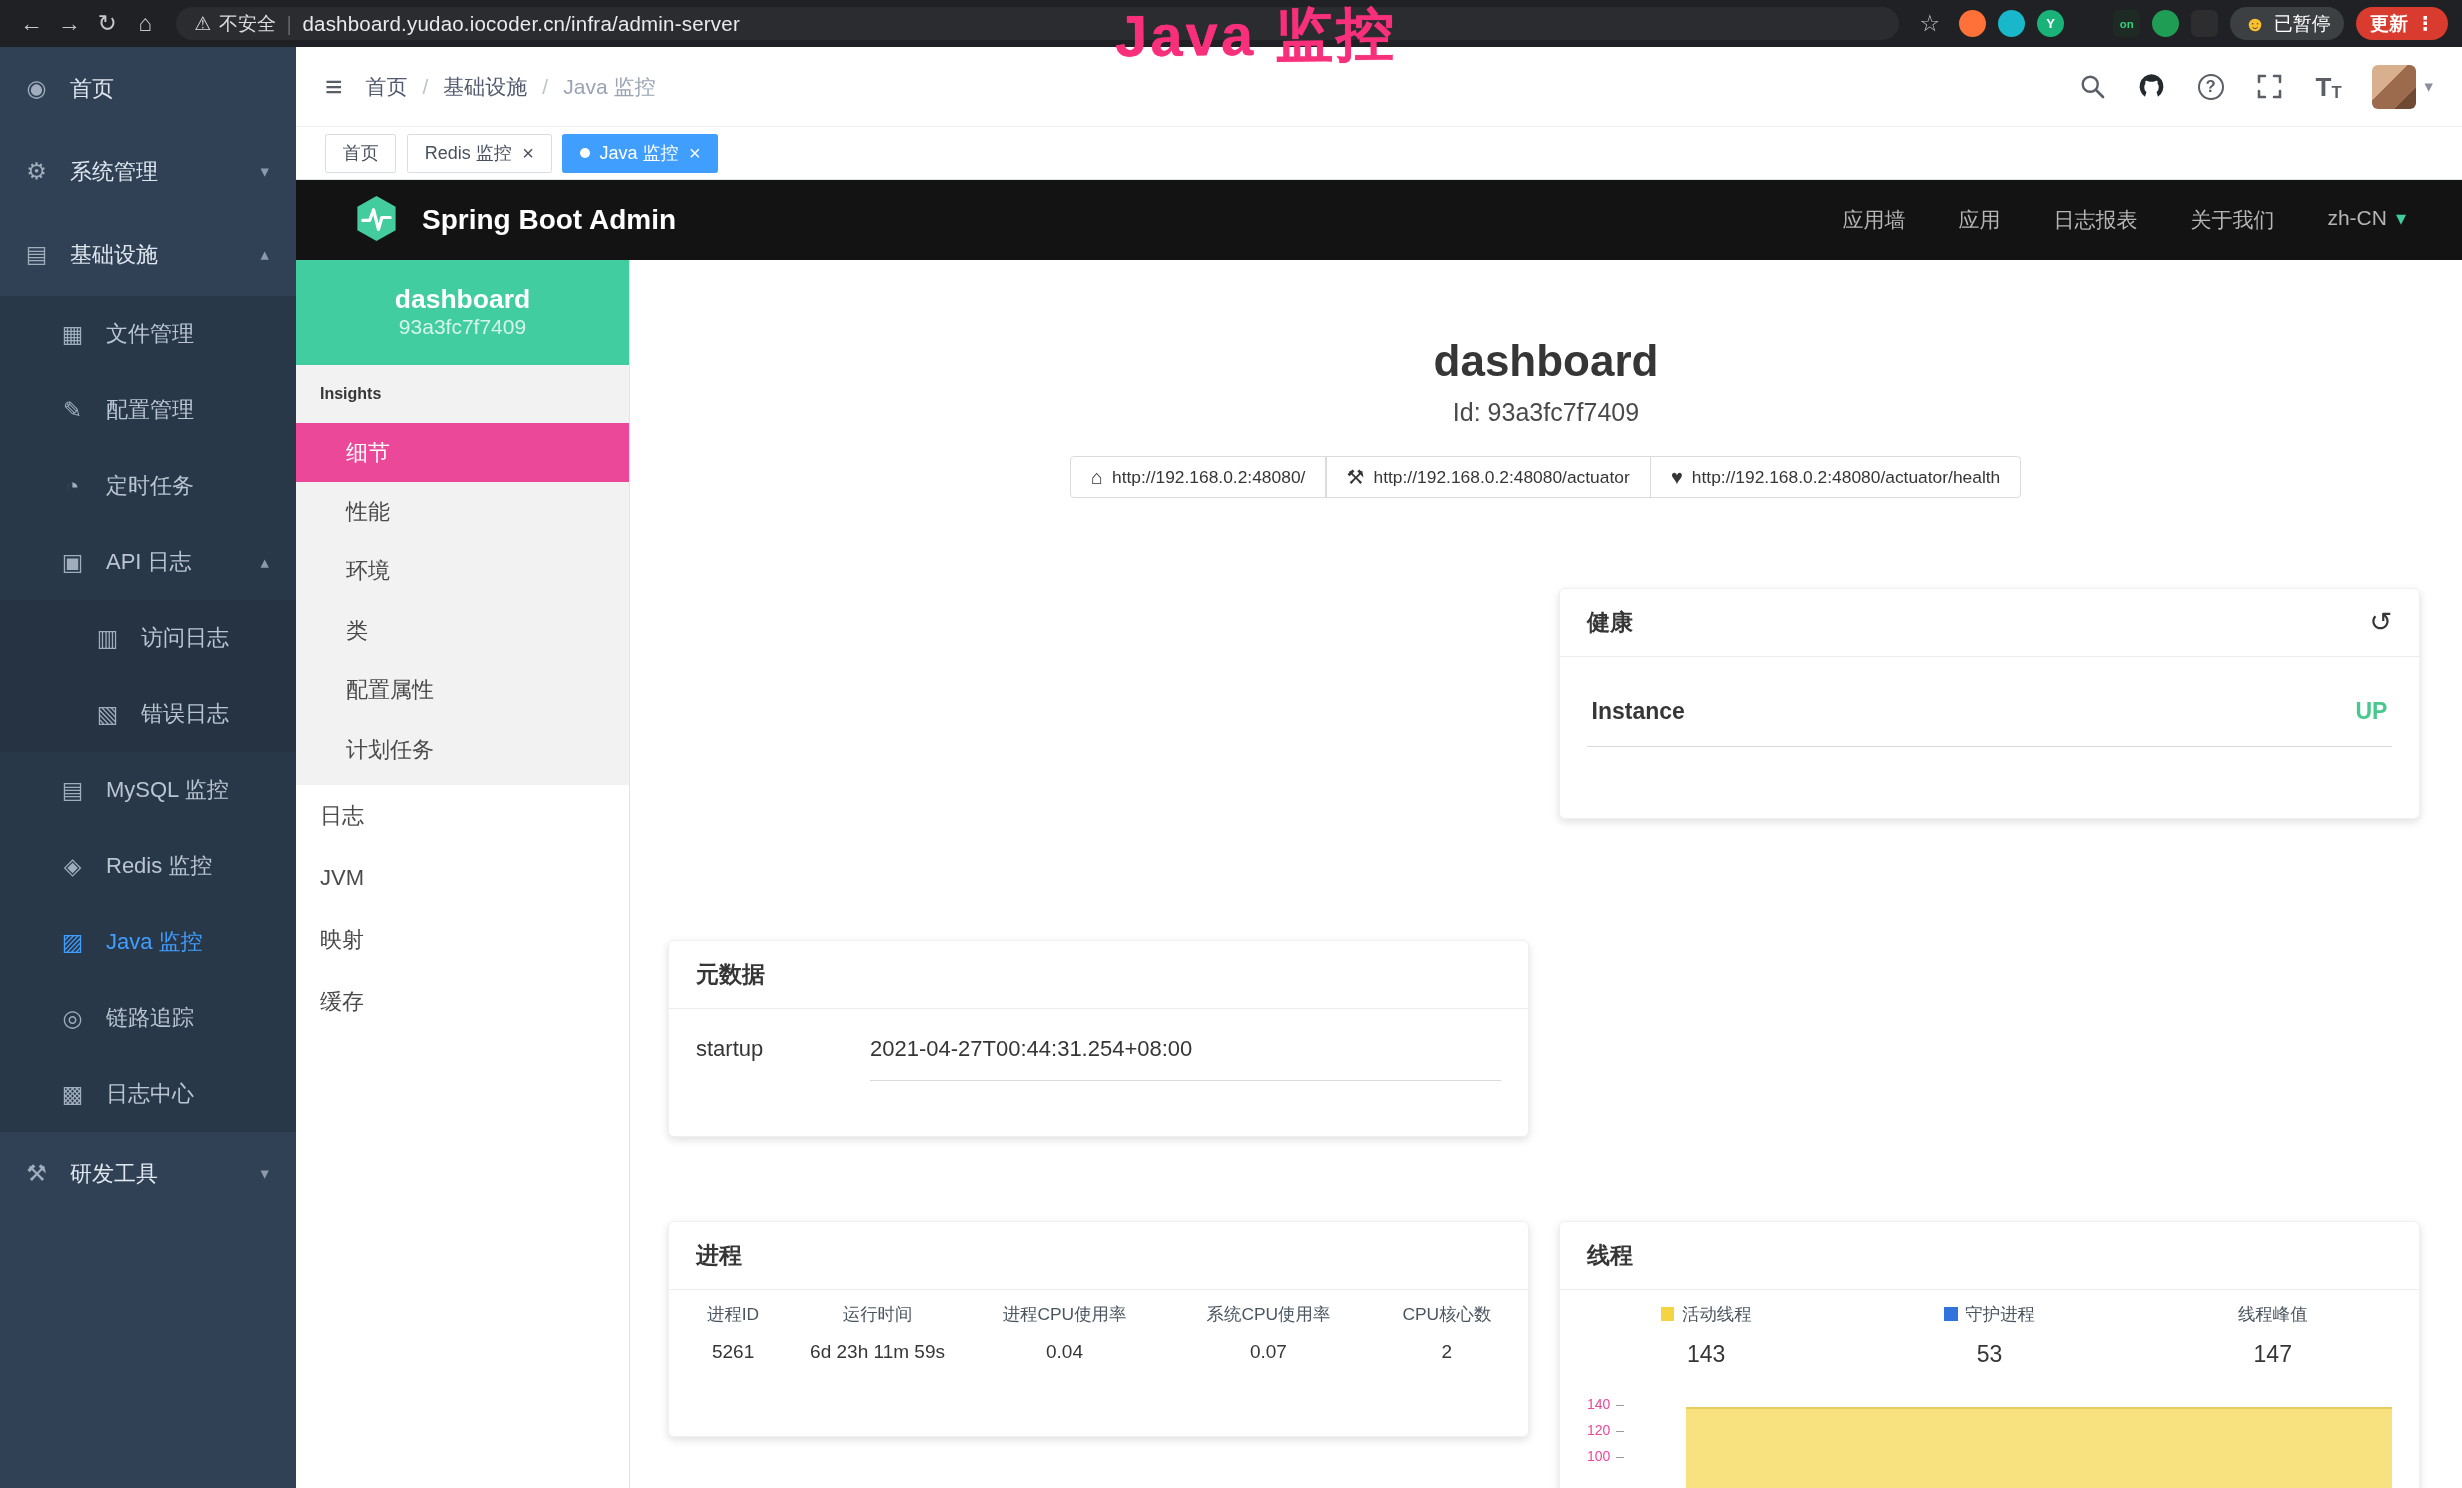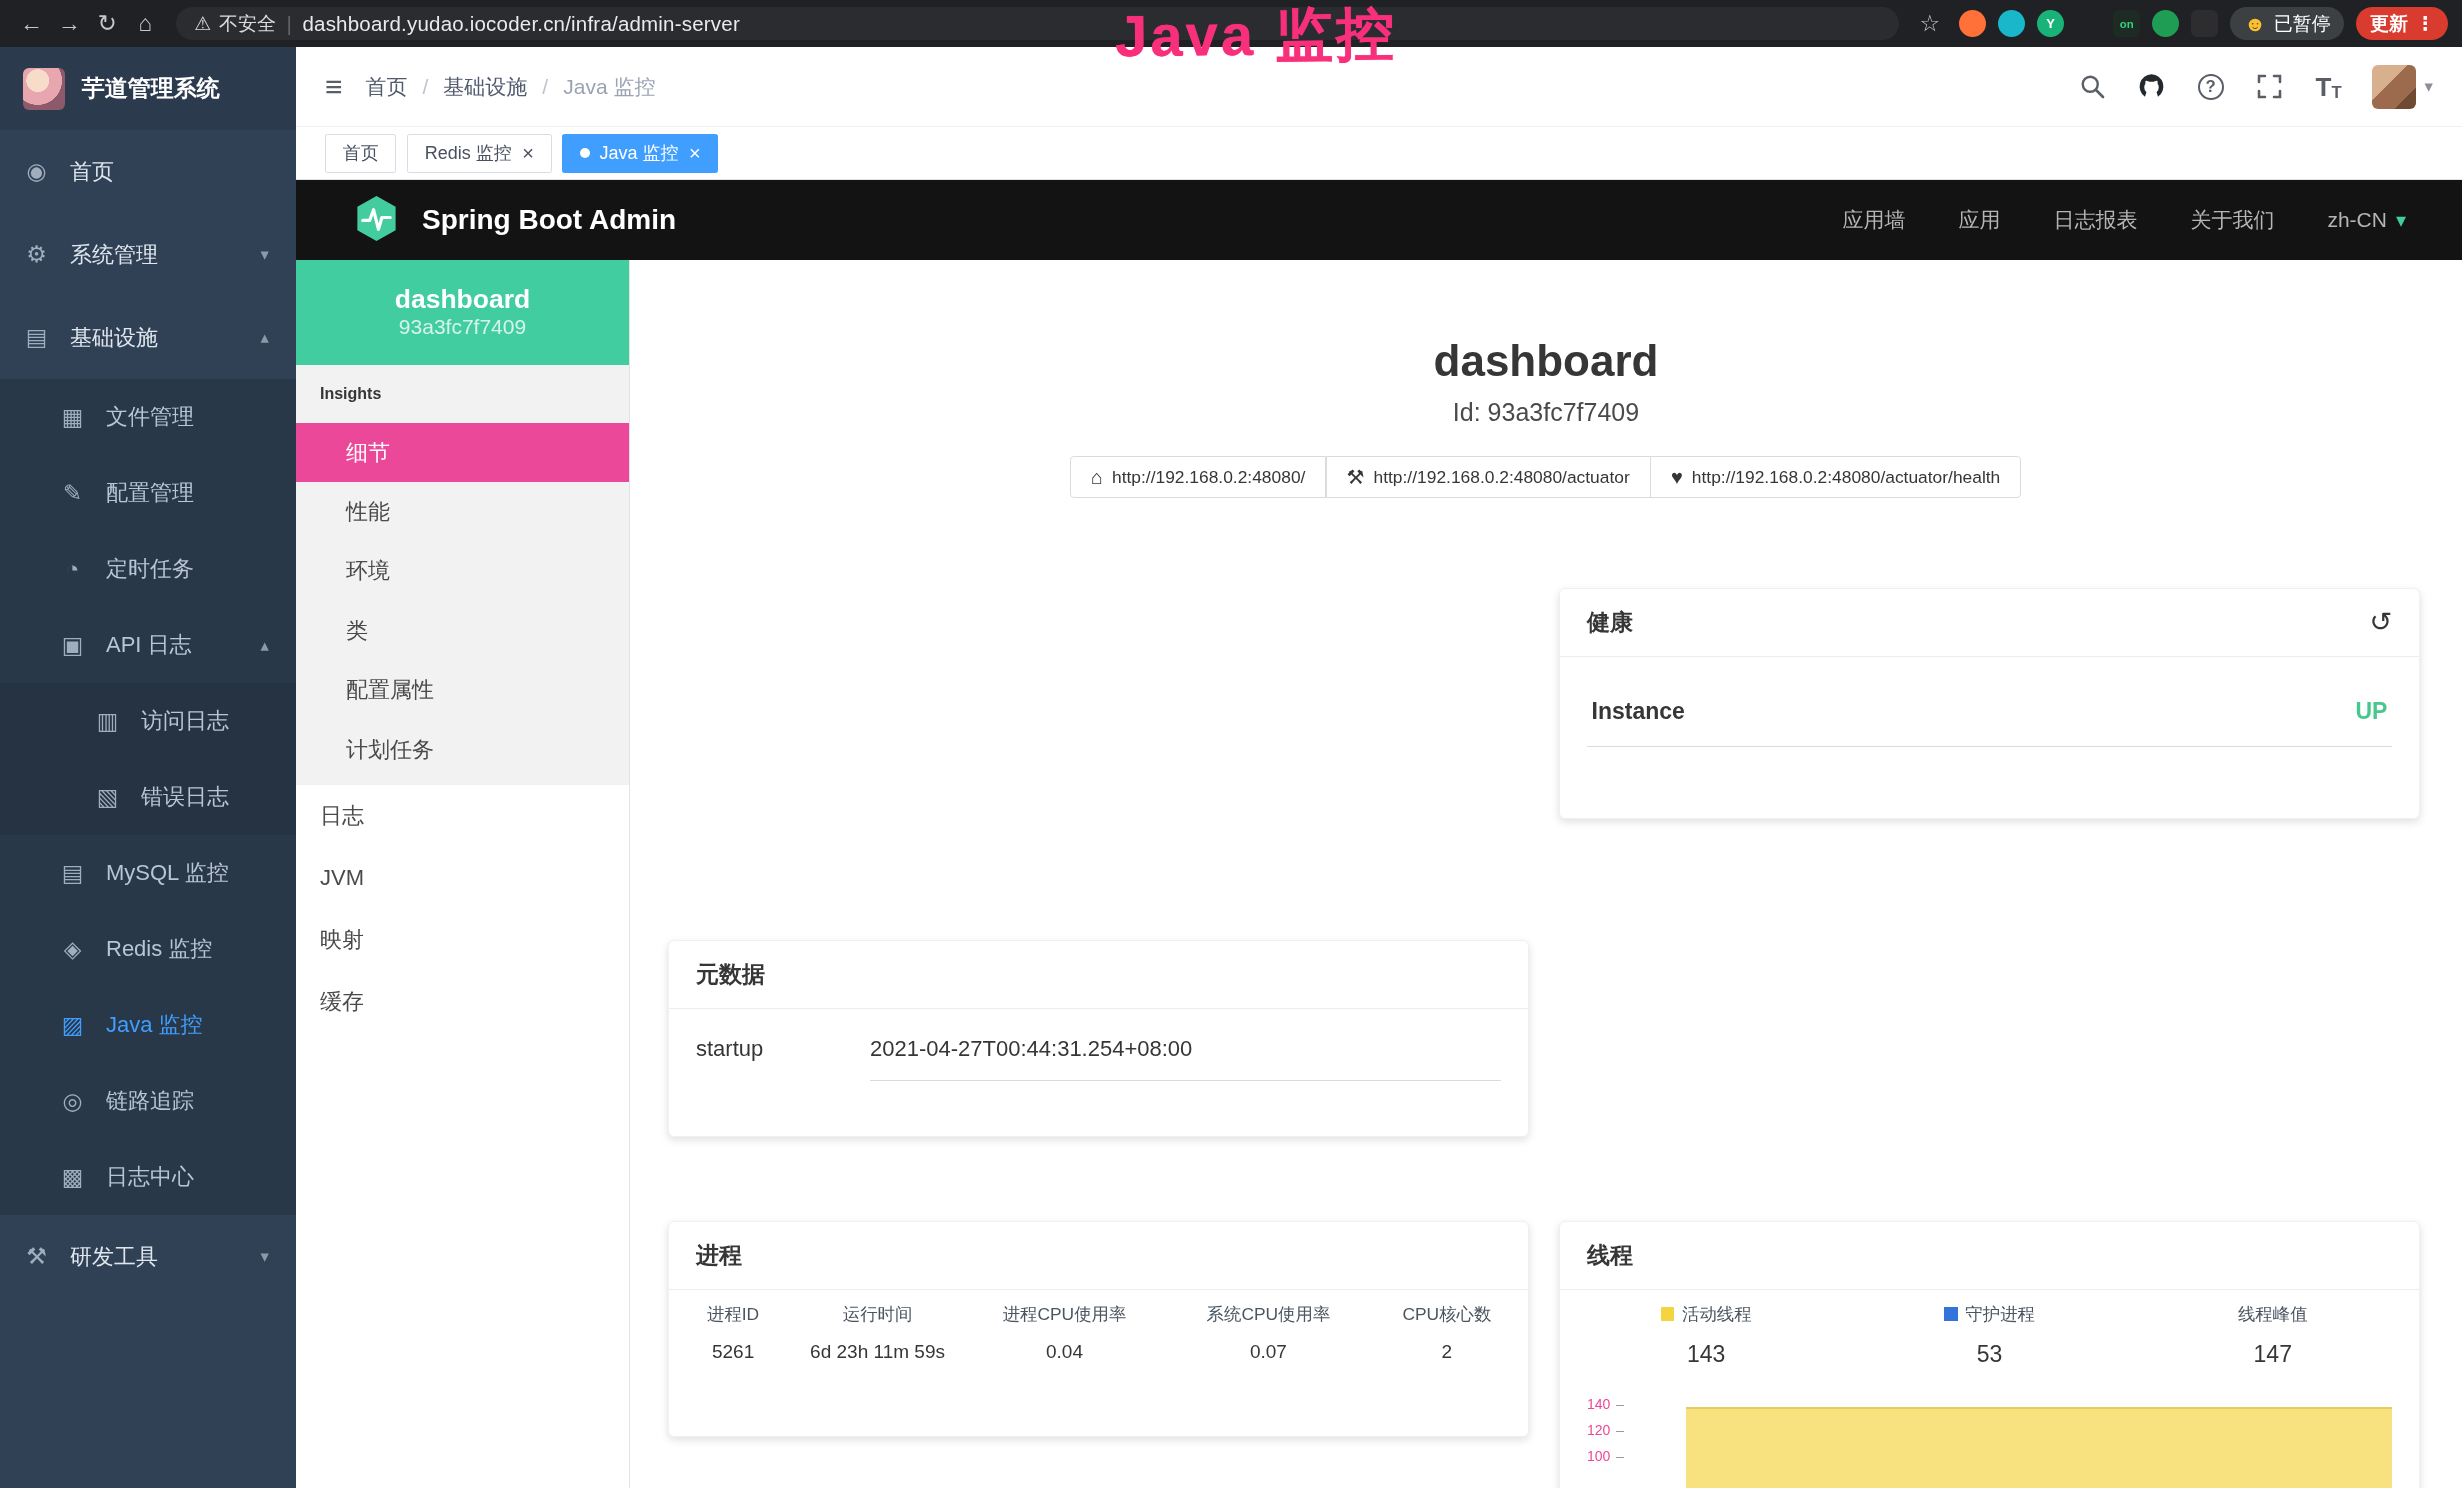--- a/index.html
+++ b/index.html
@@ -63,21 +63,21 @@
 
 .tabsbar{height:53px;display:flex;align-items:center;gap:10.6px;padding:0 29px;border-bottom:0.8px solid #e0e3e8;background:#fff}
 .tab{height:39px;display:flex;align-items:center;gap:9px;padding:0 16.7px;border:0.8px solid #d8dce5;font-size:18px;color:#495060;background:#fff;cursor:pointer;border-radius:2.3px;white-space:nowrap}
 .tab.active{background:#409eff;border-color:#409eff;color:#fff}
 .tdot{width:10.6px;height:10.6px;background:#fff;border-radius:50%}
 .tclose{font-size:20px;line-height:1;margin-left:1.5px;cursor:pointer}
 
 
 .sba-nav{height:80px;background:#131314;display:flex;align-items:center;padding:0 56px;color:#b5b5b5;flex-shrink:0}
 .brand{color:#fff;font-weight:bold;font-size:28px;margin-left:21px;cursor:pointer}
-.sba-links{margin-left:auto;display:flex;align-items:center;gap:53px;font-size:21px}
+.sba-links{margin-left:auto;display:flex;align-items:flex-start;gap:53px;font-size:21px}
 .sba-link{cursor:pointer;white-space:nowrap}
 .locale{display:flex;align-items:center;gap:9px;cursor:pointer}
 .chev-g{color:#42cda0;font-size:20px;font-weight:bold}
 
 
 .sba-body{flex:1;display:flex;min-height:0}
 .sba-side{width:334px;flex-shrink:0;border-right:0.8px solid #e3e3e3;background:#fff;overflow:hidden}
 .inst-head{background:#42cda0;color:#fff;padding:24px 0 26px;text-align:center;cursor:pointer}
 .inst-name{font-size:26.5px;font-weight:bold}
 .inst-id{font-size:21px;color:rgba(255,255,255,.78);}
@@ -172,24 +172,20 @@
         <span>⋮</span>
       </span>
     </div>
   </div>
 
   <div class="annotation">Java 监控</div>
 
   <div class="app">
 
     <aside class="app-sidebar">
-      <div class="logo">
-        <span class="logo-img"></span>
-        <span class="logo-text">芋道管理系统</span>
-      </div>
       <nav>
         <div class="m-item">
           <span class="m-icon">◉</span>
           <span>首页</span>
         </div>
         <div class="m-item">
           <span class="m-icon">⚙</span>
           <span>系统管理</span>
           <span class="chev">▾</span>
         </div>

